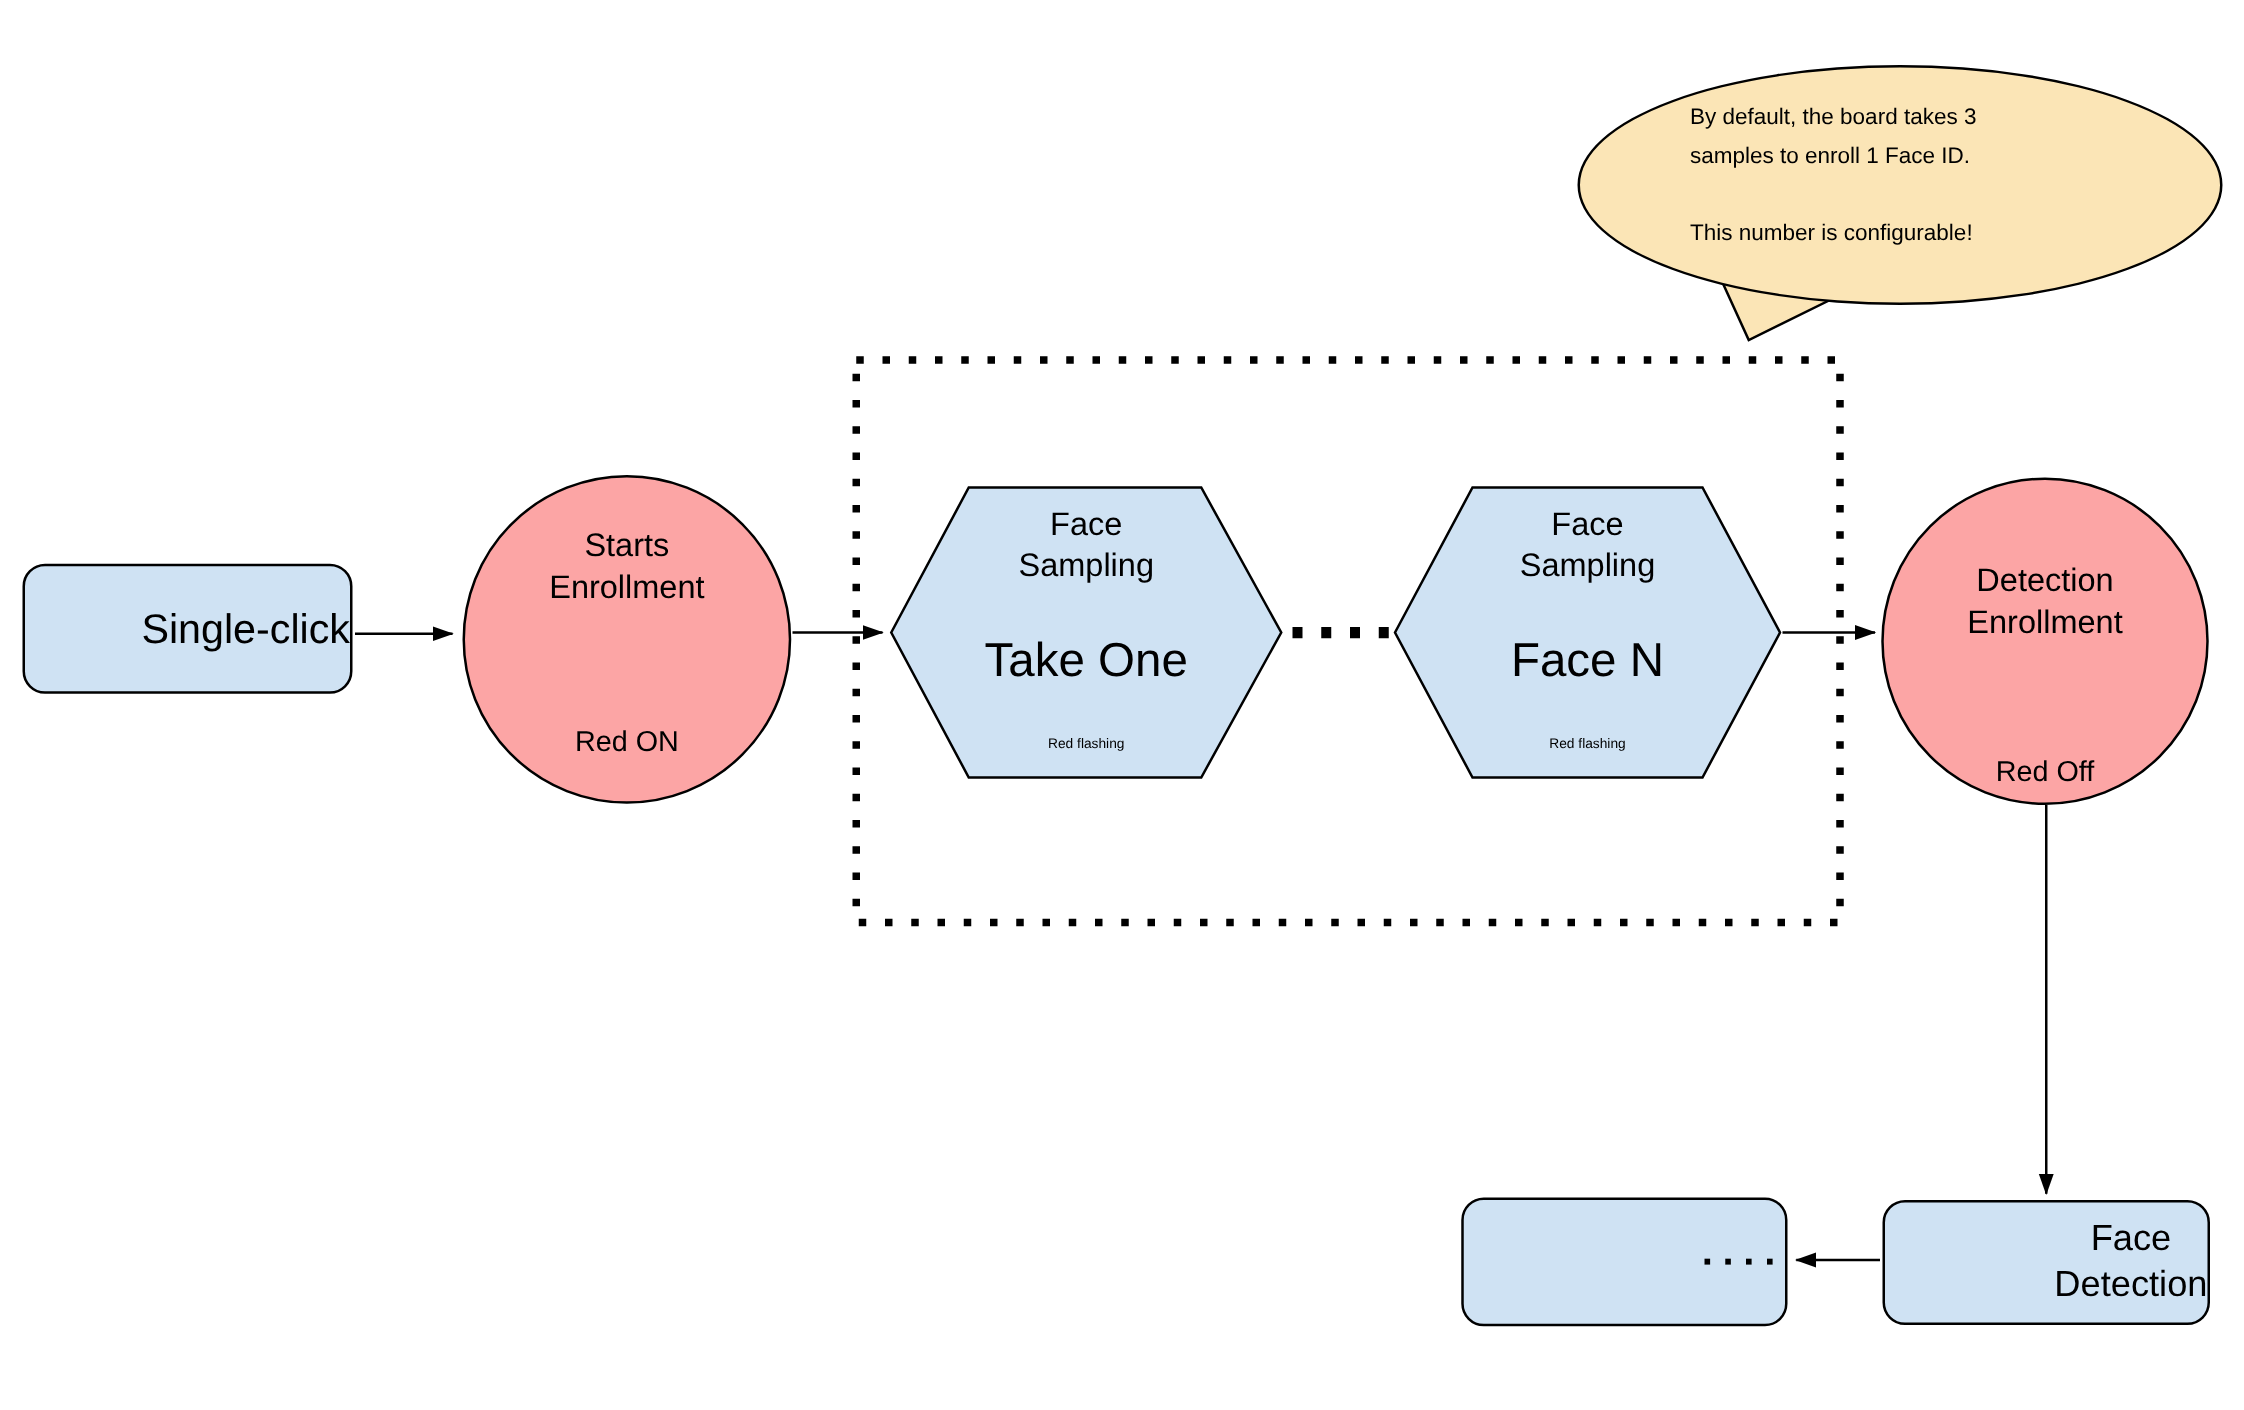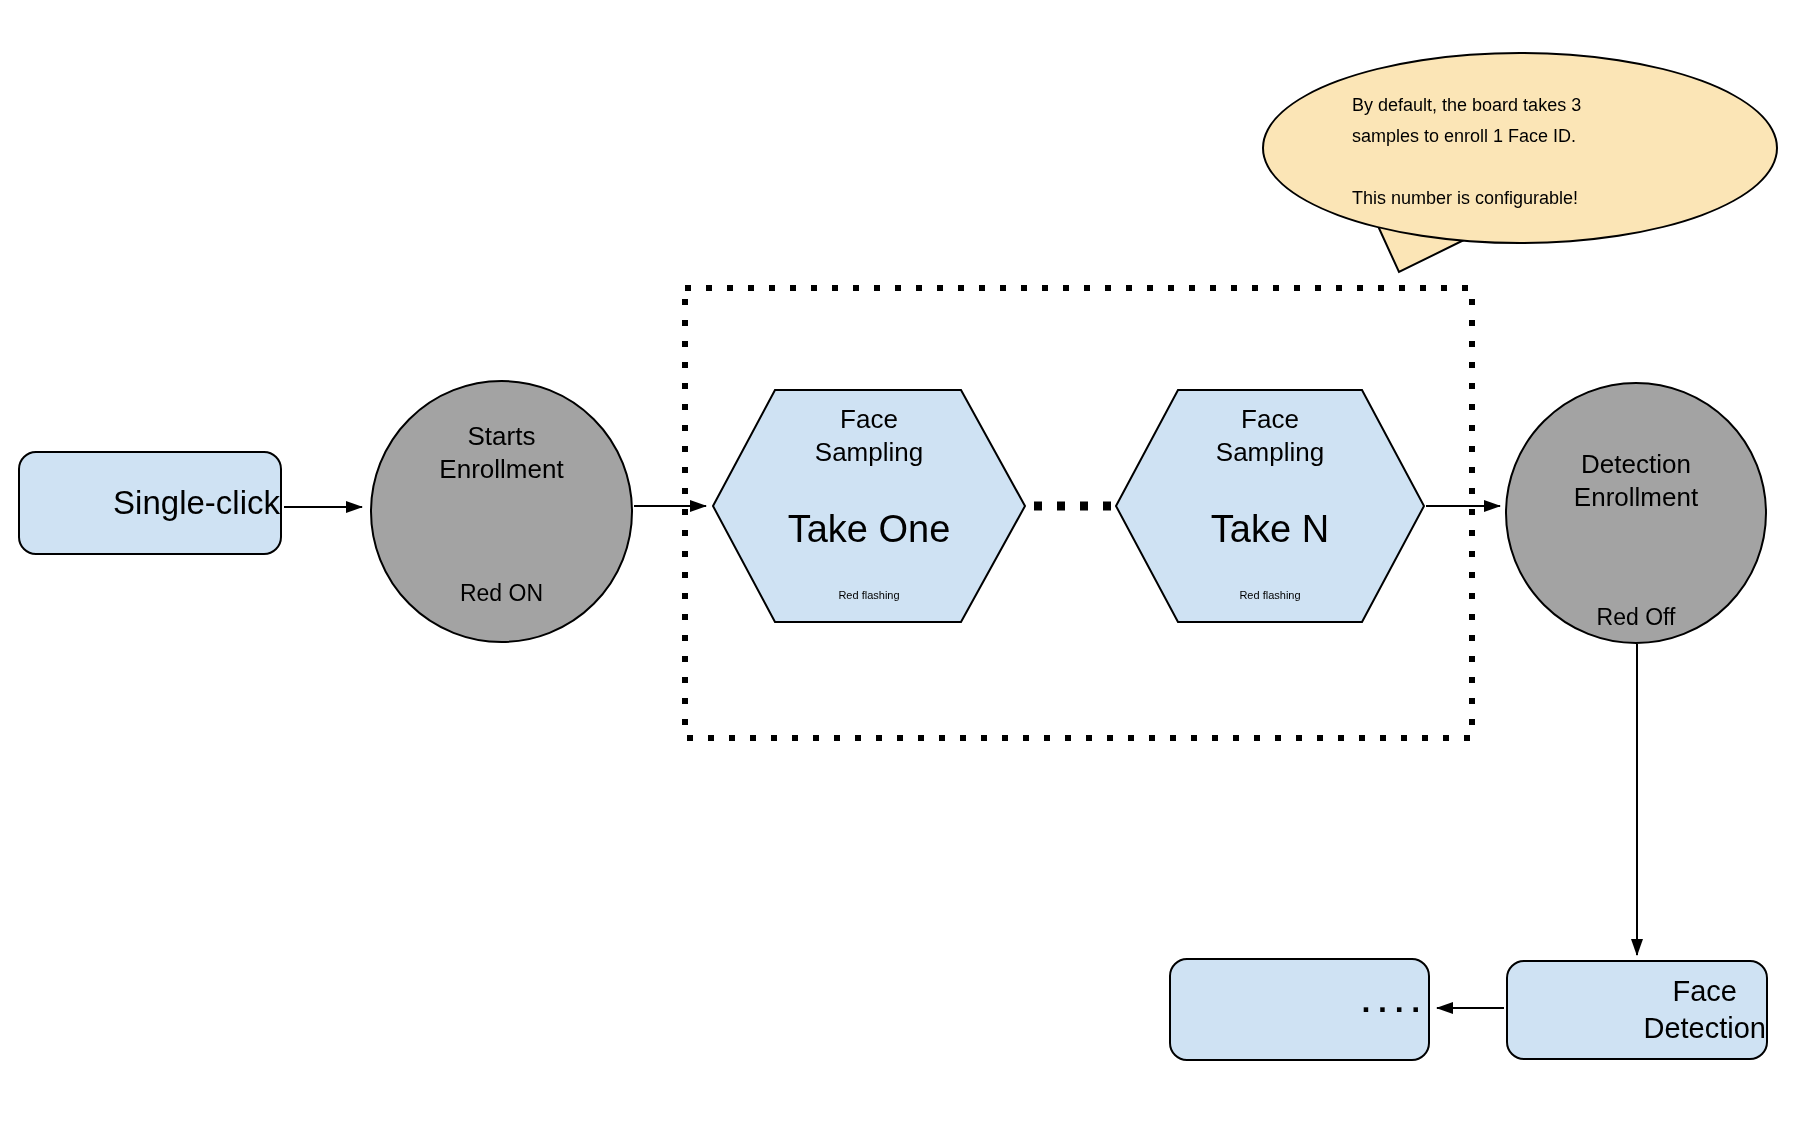--- a/index.html
+++ b/index.html
@@ -14,39 +14,39 @@
   svg.layer{position:absolute;left:0;top:0;z-index:1;}
   .node{position:absolute;box-sizing:border-box;z-index:2;}
   .rrect{
     background:#cfe2f3;
     border:2px solid #000;
     border-radius:18px;
     display:flex;align-items:center;justify-content:flex-end;
     text-align:center;
   }
   .circle{
-    background:#a3a3a3;
+    background:#fca5a5;
     border:2px solid #000;
     border-radius:50%;
     text-align:center;
   }
   .ellipse{
     background:#fbe5b6;
     border:2px solid #000;
     border-radius:50%;
   }
   .ml{white-space:pre-line;}
   .hexbox{position:absolute;z-index:2;text-align:center;}
   .hex-title{padding-top:13px;font-size:26px;line-height:33px;}
   .hex-take{position:absolute;top:118px;left:0;width:100%;font-size:38px;}
   .hex-status{position:absolute;top:199px;left:0;width:100%;font-size:11px;}
   .circ-title{font-size:26px;line-height:33px;}
   .circ-status{position:absolute;left:0;width:100%;font-size:23px;}
   .callout-text{
-    position:absolute;left:88px;top:36px;width:390px;
+    position:absolute;left:88px;top:24px;width:390px;
     font-size:18px;line-height:31px;white-space:pre-line;
   }
   .label-xl{font-size:33px;}
   .label-lg{font-size:29px;line-height:37px;}
   .label-dots{font-size:32px;letter-spacing:6px;font-weight:bold;}
 </style>
 </head>
 <body>
 
 <div class="canvas">
@@ -87,21 +87,21 @@
   <div class="hexbox" style="left:713px;top:390px;width:312px;height:232px;">
     <div class="hex-title ml">Face
 Sampling</div>
     <div class="hex-take">Take One</div>
     <div class="hex-status">Red flashing</div>
   </div>
 
   <div class="hexbox" style="left:1116px;top:390px;width:308px;height:232px;">
     <div class="hex-title ml">Face
 Sampling</div>
-    <div class="hex-take">Take N</div>
+    <div class="hex-take">Face N</div>
     <div class="hex-status">Red flashing</div>
   </div>
 
   <div class="node circle" style="left:1505px;top:382px;width:262px;height:262px;">
     <div class="circ-title ml" style="padding-top:64px;">Detection
 Enrollment</div>
     <div class="circ-status" style="top:220px;">Red Off</div>
   </div>
 
   <div class="node rrect" style="left:1506px;top:960px;width:262px;height:100px;">

